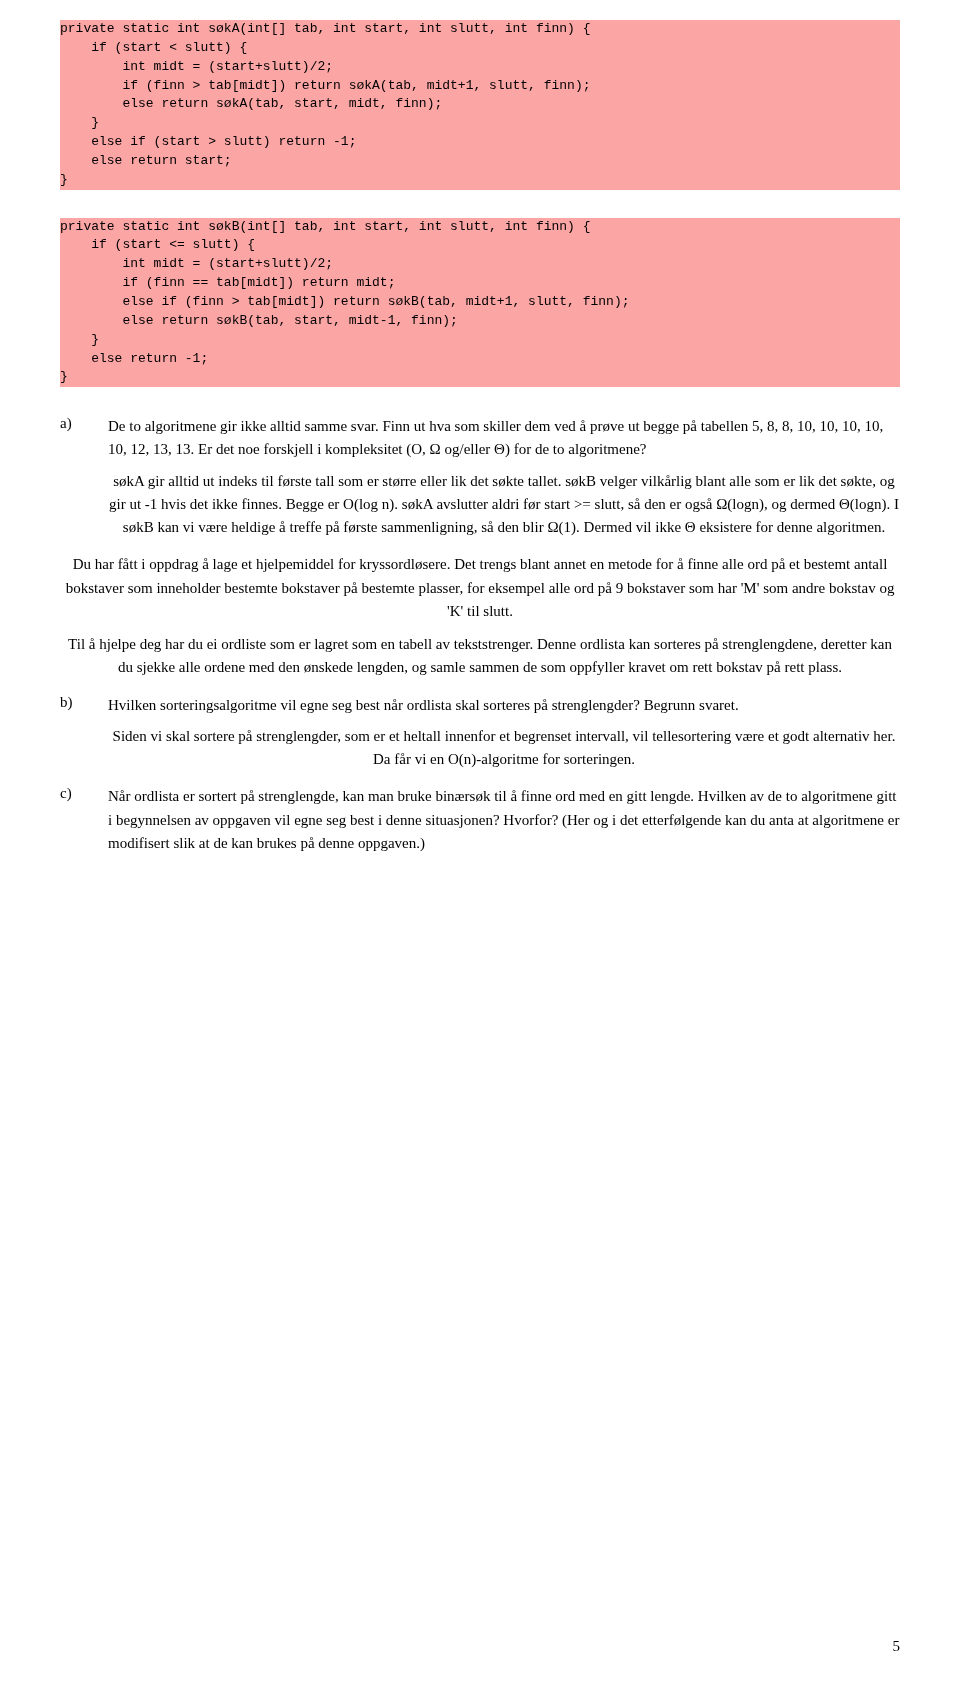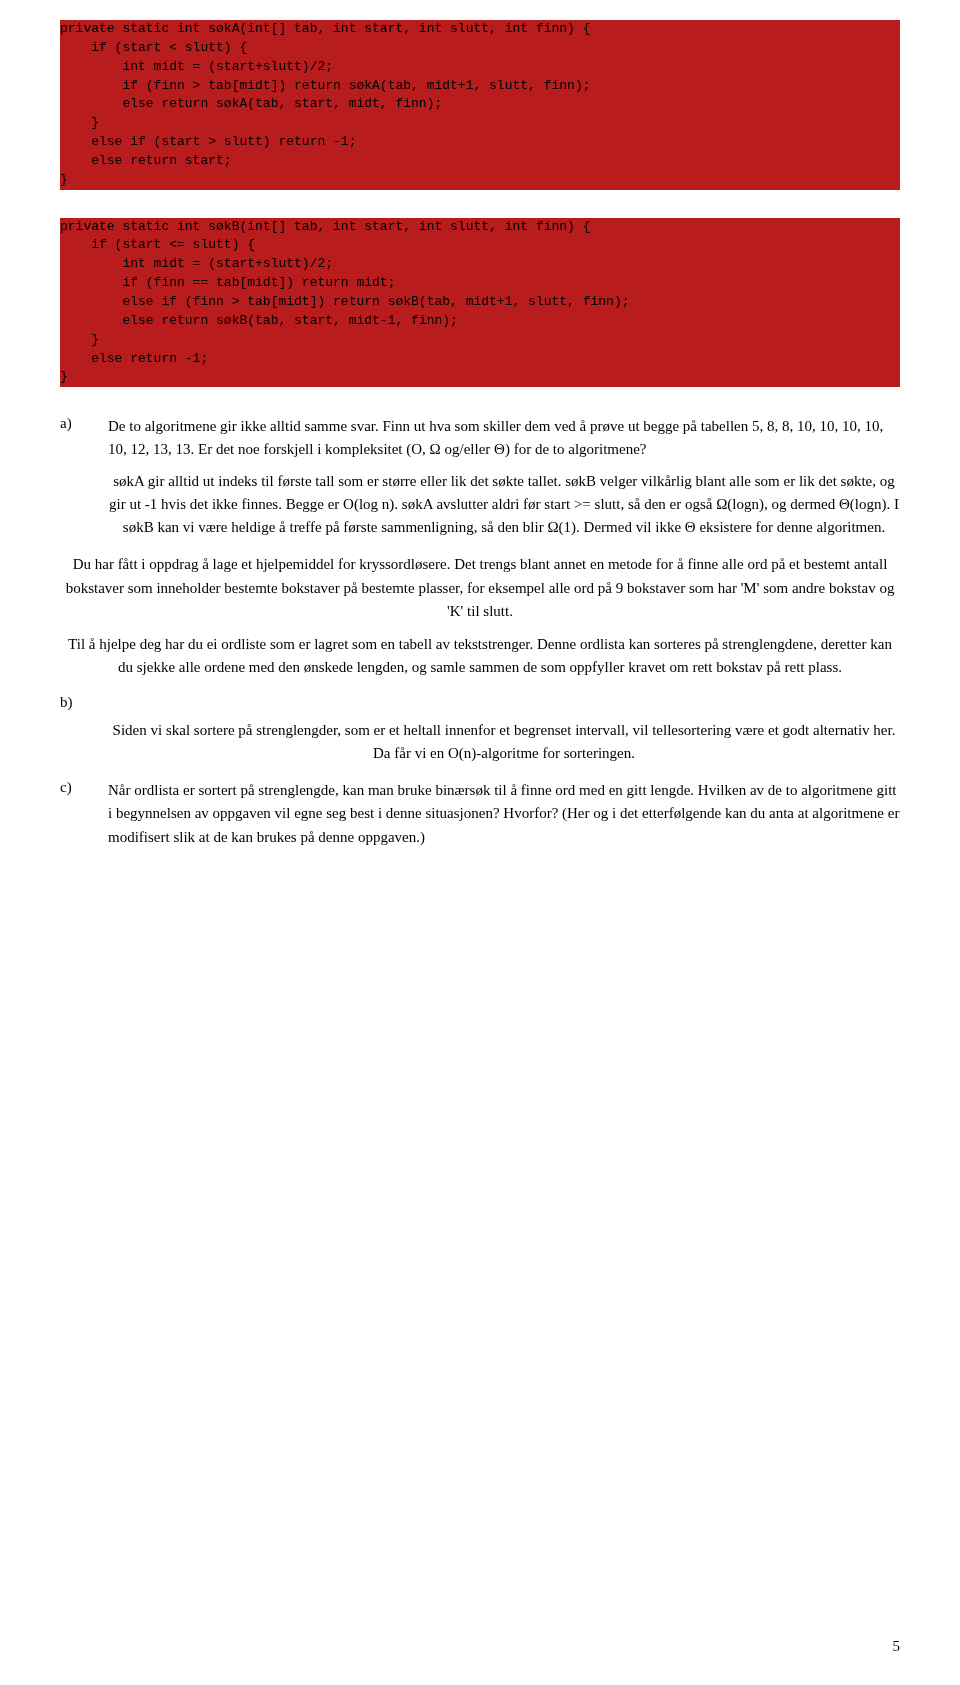--- a/index.html
+++ b/index.html
@@ -9,21 +9,21 @@
       font-size: 15px;
       color: #000;
       width: 960px;
       min-height: 1685px;
       padding: 20px 60px 40px 60px;
     }
     .code-block {
       font-family: 'Courier New', Courier, monospace;
       font-size: 13px;
       line-height: 1.45;
-      background: #b91c1c;
+      background: #fca5a5;
       color: #000;
       white-space: pre;
       margin-bottom: 28px;
     }
     .section {
       margin-bottom: 18px;
     }
     .question-row {
       display: flex;
       align-items: flex-start;
@@ -92,20 +92,21 @@
 </div>
 
 <div class="section subsection">
   <p>Du har fått i oppdrag å lage et hjelpemiddel for kryssordløsere. Det trengs blant annet en metode for å finne alle ord på et bestemt antall bokstaver som inneholder bestemte bokstaver på bestemte plasser, for eksempel alle ord på 9 bokstaver som har 'M' som andre bokstav og 'K' til slutt.</p>
   <p>Til å hjelpe deg har du ei ordliste som er lagret som en tabell av tekststrenger. Denne ordlista kan sorteres på strenglengdene, deretter kan du sjekke alle ordene med den ønskede lengden, og samle sammen de som oppfyller kravet om rett bokstav på rett plass.</p>
 </div>
 
 <div class="section subsection">
   <div class="question-row">
     <span class="q-label">b)</span>
+    <span class="q-text">Hvilken sorteringsalgoritme vil egne seg best når ordlista skal sorteres på strenglengder? Begrunn svaret.</span>
   </div>
   <p class="indent">Siden vi skal sortere på strenglengder, som er et heltall innenfor et begrenset intervall, vil tellesortering være et godt alternativ her. Da får vi en O(n)-algoritme for sorteringen.</p>
 </div>
 
 <div class="section subsection">
   <div class="question-row">
     <span class="q-label">c)</span>
     <span class="q-text">Når ordlista er sortert på strenglengde, kan man bruke binærsøk til å finne ord med en gitt lengde. Hvilken av de to algoritmene gitt i begynnelsen av oppgaven vil egne seg best i denne situasjonen? Hvorfor? (Her og i det etterfølgende kan du anta at algoritmene er modifisert slik at de kan brukes på denne oppgaven.)</span>
   </div>
 </div>

